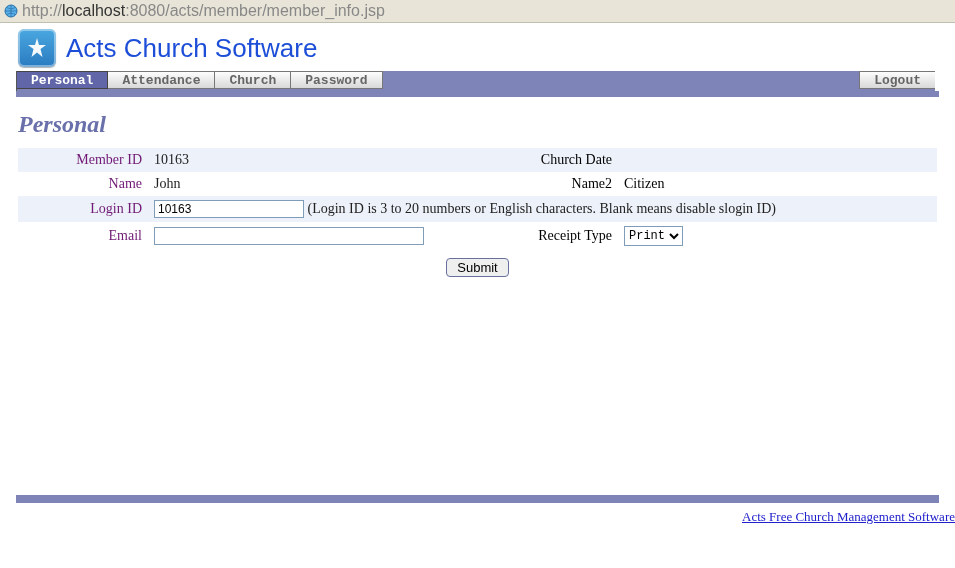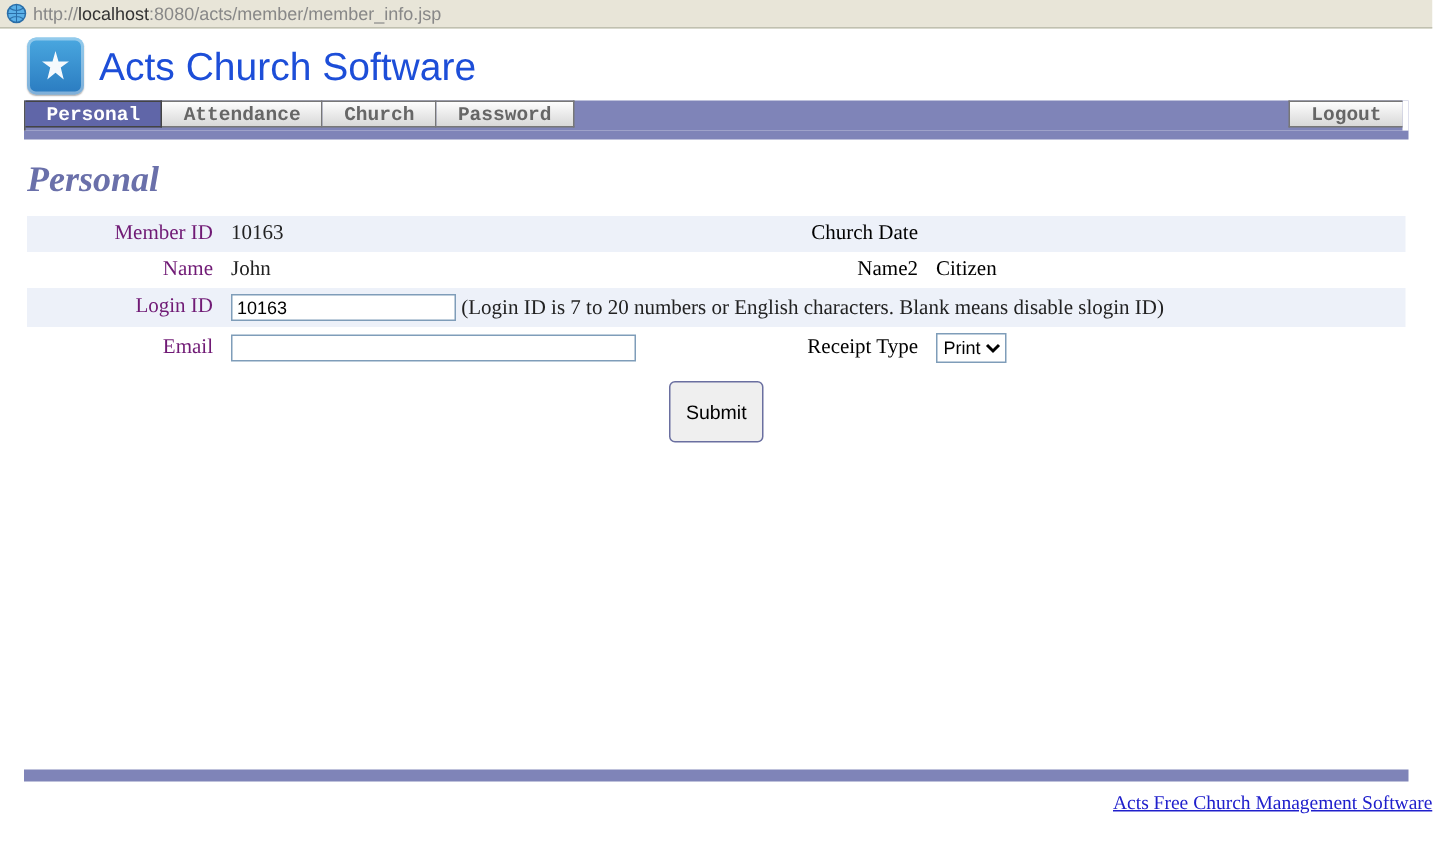--- a/index.html
+++ b/index.html
@@ -7,21 +7,21 @@
     font-family: "Times New Roman", serif;
     font-size: 14px;
     background: #fff;
     color: #000;
   }
   .address-bar {
     background: #e8e5d8;
     border-bottom: 1px solid #c0c0b0;
     padding: 2px 4px;
     font-family: Arial, sans-serif;
-    font-size: 12px;
+    font-size: 16px;
     color: #888;
     display: flex;
     align-items: center;
     gap: 4px;
   }
   .address-bar .globe {
     width: 14px; height: 14px;
     display: inline-flex;
     align-items: center; justify-content: center;
   }
@@ -121,32 +121,32 @@
   .col2-lbl { text-align: right; width: 130px; }
   .col2-val { }
   input[type=text] {
     font-family: Arial, sans-serif;
     font-size: 12px;
     padding: 1px 3px;
     border: 1px solid #7f9db9;
     height: 18px;
   }
   select {
-    font-family: Liberation Sans, sans-serif;
+    font-family: Liberation Mono, monospace;
     font-size: 12px;
     border: 1px solid #7f9db9;
     background:#fff;
     height:20px;
   }
   .login-hint { color: #222; font-size: 14px; white-space: normal;}
   .submit-row { text-align: center; padding-top: 8px; }
   .submit-btn {
     font-family: Arial, sans-serif;
     font-size: 13px;
-    padding: 12px 10px;
+    padding: 1px 10px;
     background: #efefef;
     border: 1px solid #6a6fa0;
     border-radius: 4px;
     cursor: pointer;
   }
   .footer-bar {
     height: 8px;
     background: #7f84b8;
     margin: 0 16px;
   }
@@ -213,21 +213,21 @@
     <tr>
       <td class="lbl">Name</td>
       <td class="val">John</td>
       <td class="col2-lbl">Name2</td>
       <td class="col2-val">Citizen</td>
     </tr>
     <tr class="row-alt">
       <td class="lbl">Login ID</td>
       <td colspan="3" class="val">
         <input type="text" style="width: 150px;" value="10163">
-        <span class="login-hint">(Login ID is 7 to 20 numbers or English characters. Blank means disable slogin ID)</span>
+        <span class="login-hint">(Login ID is 3 to 20 numbers or English characters. Blank means disable slogin ID)</span>
       </td>
     </tr>
     <tr>
       <td class="lbl">Email</td>
       <td class="val">
         <input type="text" style="width: 270px;" value="">
       </td>
       <td class="col2-lbl">Receipt Type</td>
       <td class="col2-val">
         <select>

